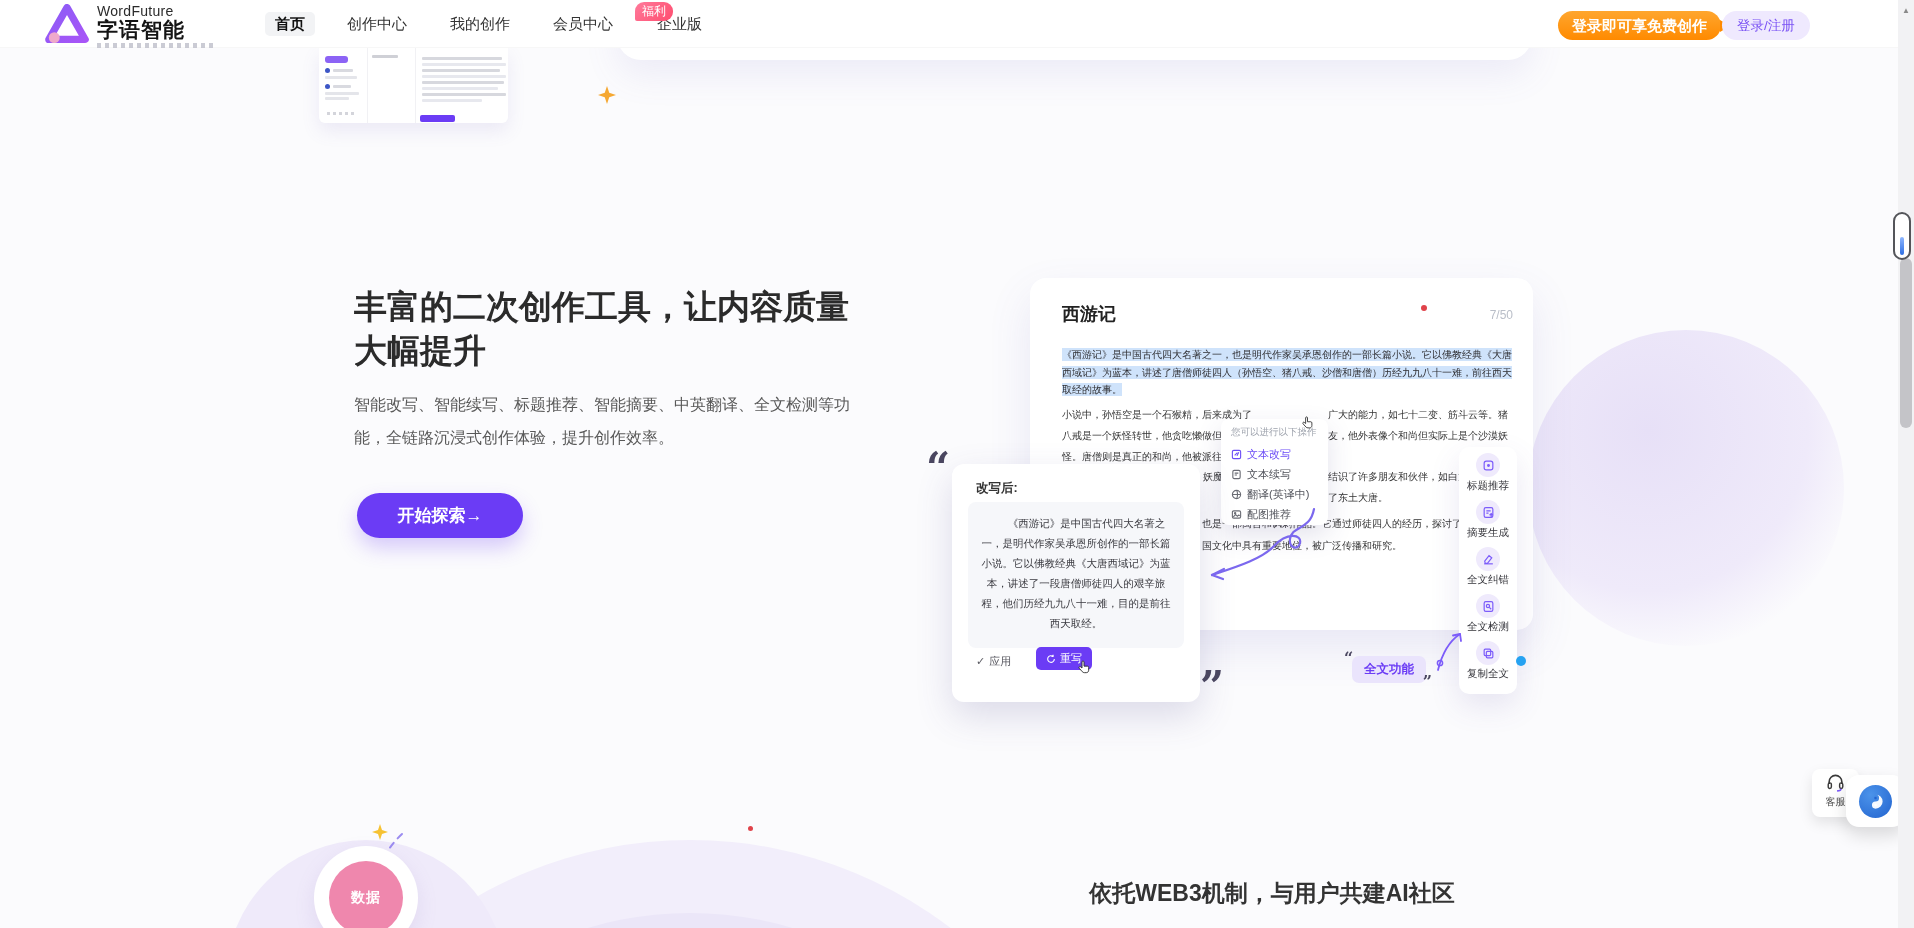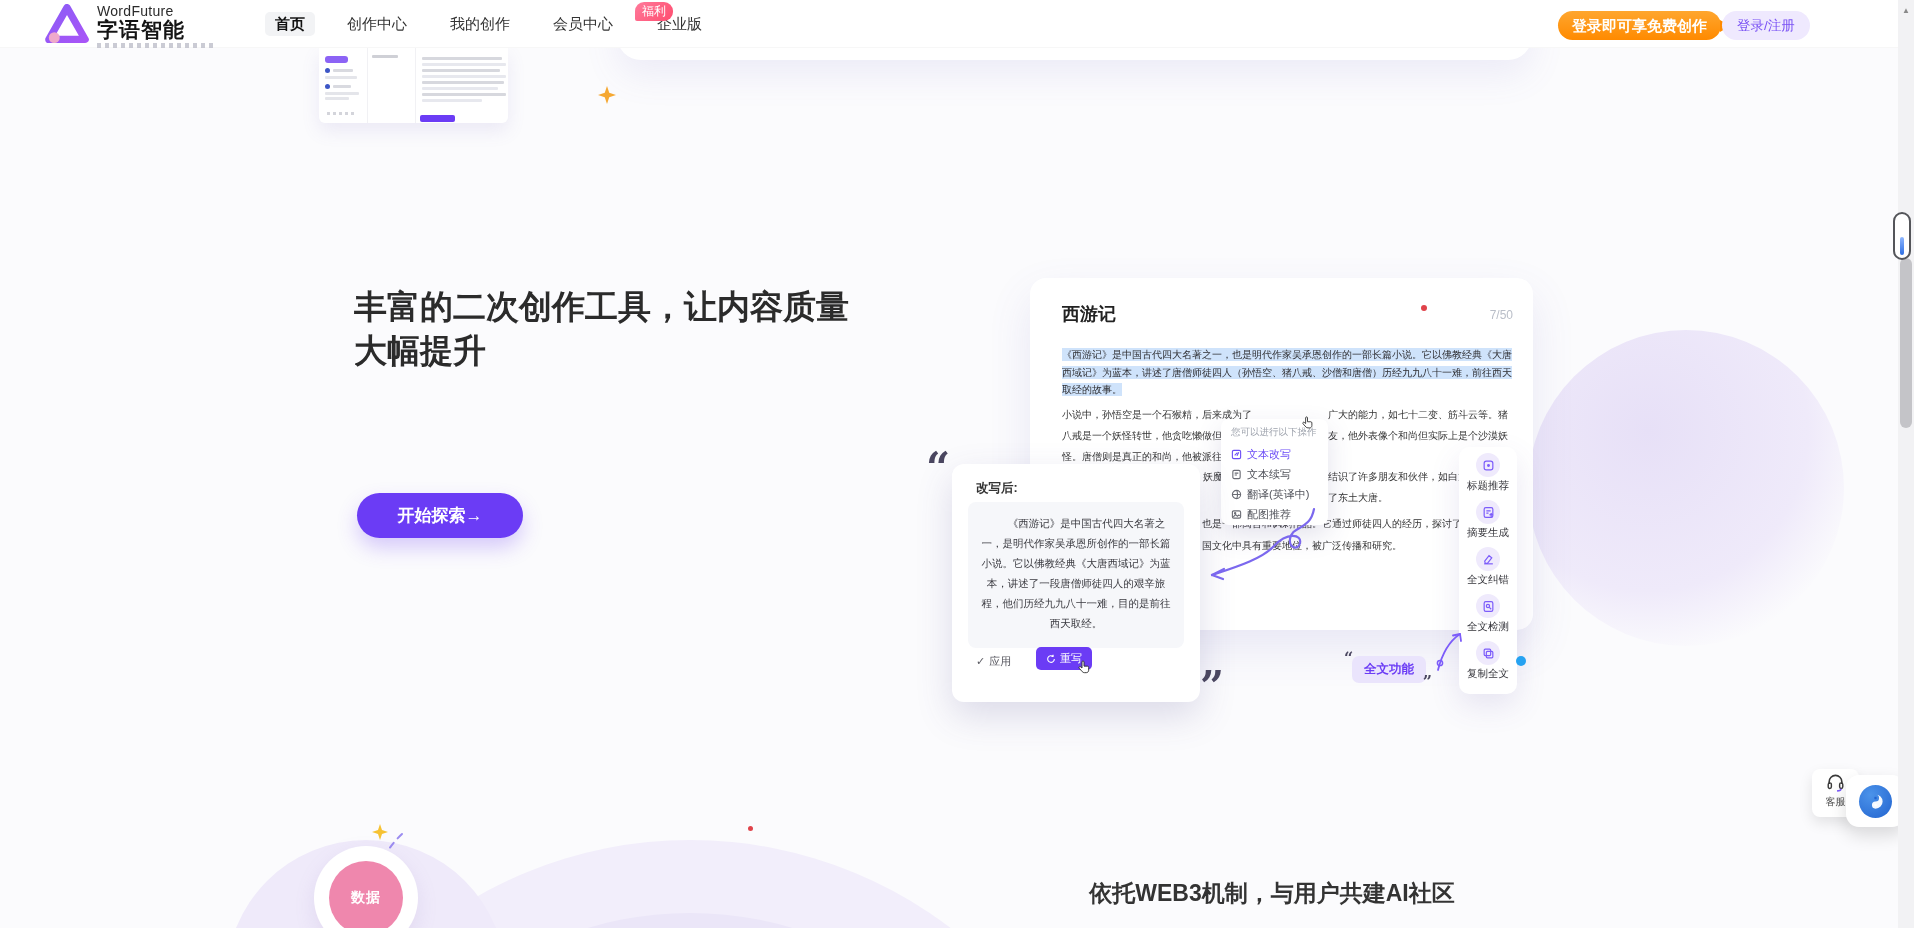--- a/index.html
+++ b/index.html
@@ -190,20 +190,21 @@
   <div class="nav-item active" style="left:265px">首页</div>
   <div class="nav-item" style="left:347px">创作中心</div>
   <div class="nav-item" style="left:450px">我的创作</div>
   <div class="nav-item" style="left:553px">会员中心</div>
   <div class="badge">福利</div>
   <div class="nav-item" style="left:657px">企业版</div>
   <div class="promo-btn">登录即可享免费创作</div>
   <div class="login-btn">登录/注册</div>
 
   <div class="abs h1">丰富的二次创作工具，让内容质量大幅提升</div>
+  <div class="abs desc">智能改写、智能续写、标题推荐、智能摘要、中英翻译、全文检测等功能，全链路沉浸式创作体验，提升创作效率。</div>
   <div class="abs cta">开始探索→</div>
 
   <div class="abs sparkle" style="left:598px;top:86px">
     <svg width="18" height="18" viewBox="0 0 24 24">
         <path d="M12 0 L15 9 L24 12 L15 15 L12 24 L9 15 L0 12 L9 9 Z" fill="#f5a833"></path>
       </svg>
   </div>
   <div class="abs sparkle" style="left:372px;top:824px">
     <svg width="16" height="16" viewBox="0 0 24 24">
         <path d="M12 0 L15 9 L24 12 L15 15 L12 24 L9 15 L0 12 L9 9 Z" fill="#f6c232"></path>

